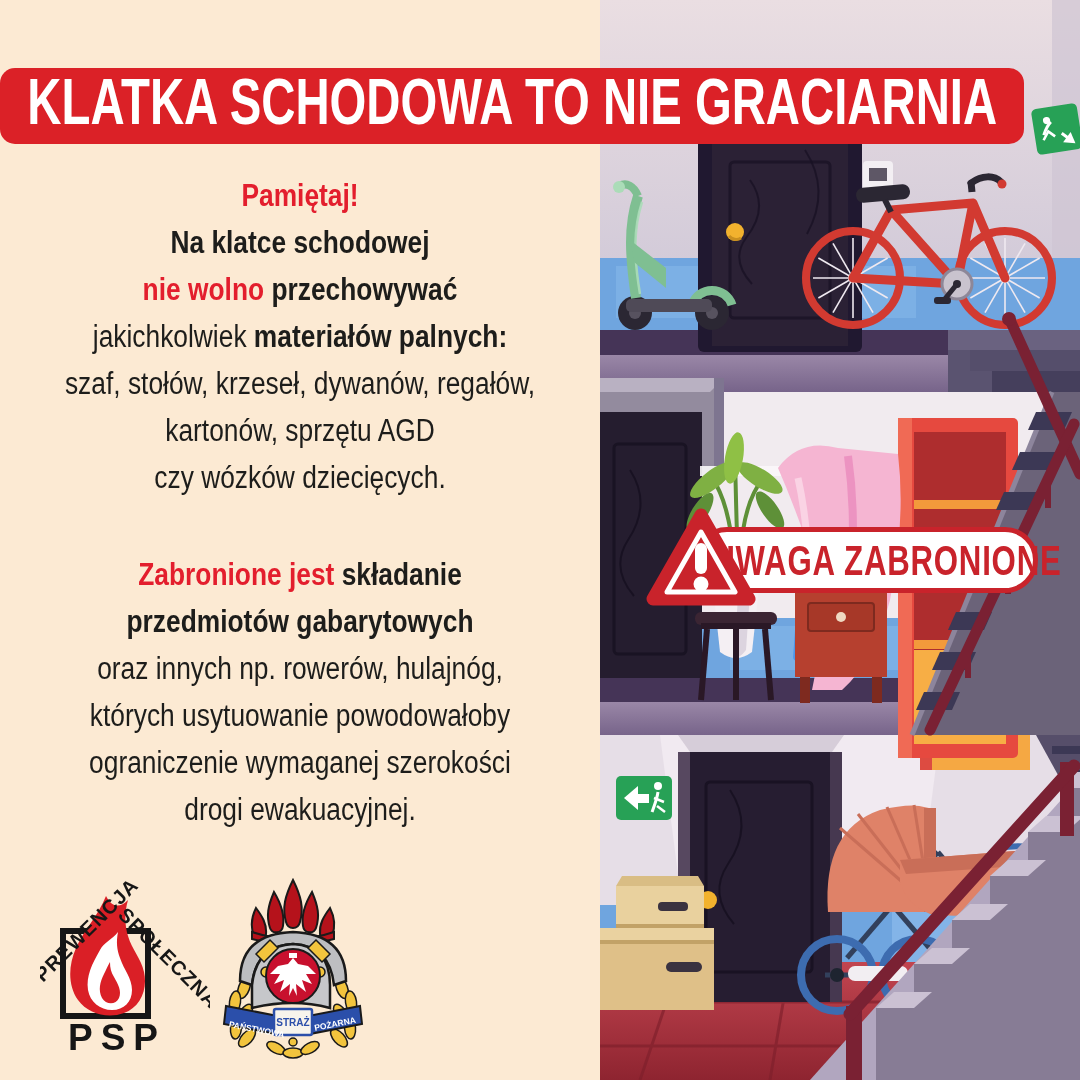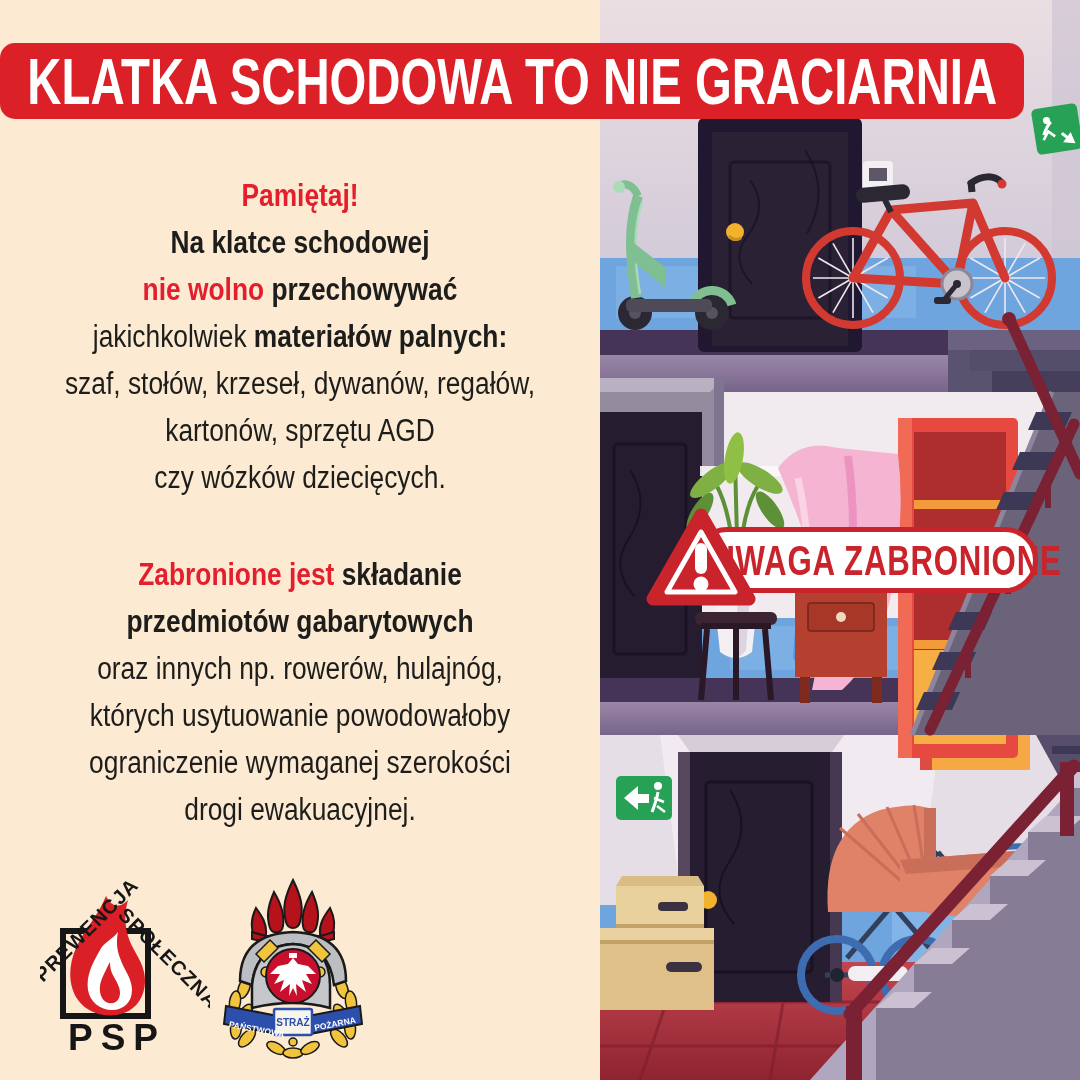--- a/index.html
+++ b/index.html
@@ -4,23 +4,23 @@
 <style>
   html,body{margin:0;padding:0;}
   body{
     width:1080px;height:1080px;position:relative;overflow:hidden;
     background:#FCEAD3;
     font-family:"Liberation Sans", sans-serif;
   }
   .illustration{position:absolute;left:600px;top:0;width:480px;height:1080px;z-index:1;}
   
   .banner{
-    position:absolute;left:0;top:43px;width:1024px;height:76px;z-index:4;
+    position:absolute;left:0;top:68px;width:1024px;height:76px;z-index:4;
     background:#DB2127;border-radius:15px;
-    display:flex;align-items:center;justify-content:center;
+    display:flex;align-items:flex-start;justify-content:center;
   }
   .banner span{
     color:#FFFFFF;font-weight:bold;font-size:57px;white-space:nowrap;
     transform:scale(0.83,1.14);letter-spacing:0px;
   }
   
   .copy{
     position:absolute;left:0;width:600px;z-index:2;text-align:center;
     font-size:31px;line-height:47px;color:#1D1D1B;
     transform:scale(0.85,1);transform-origin:300px 0;

